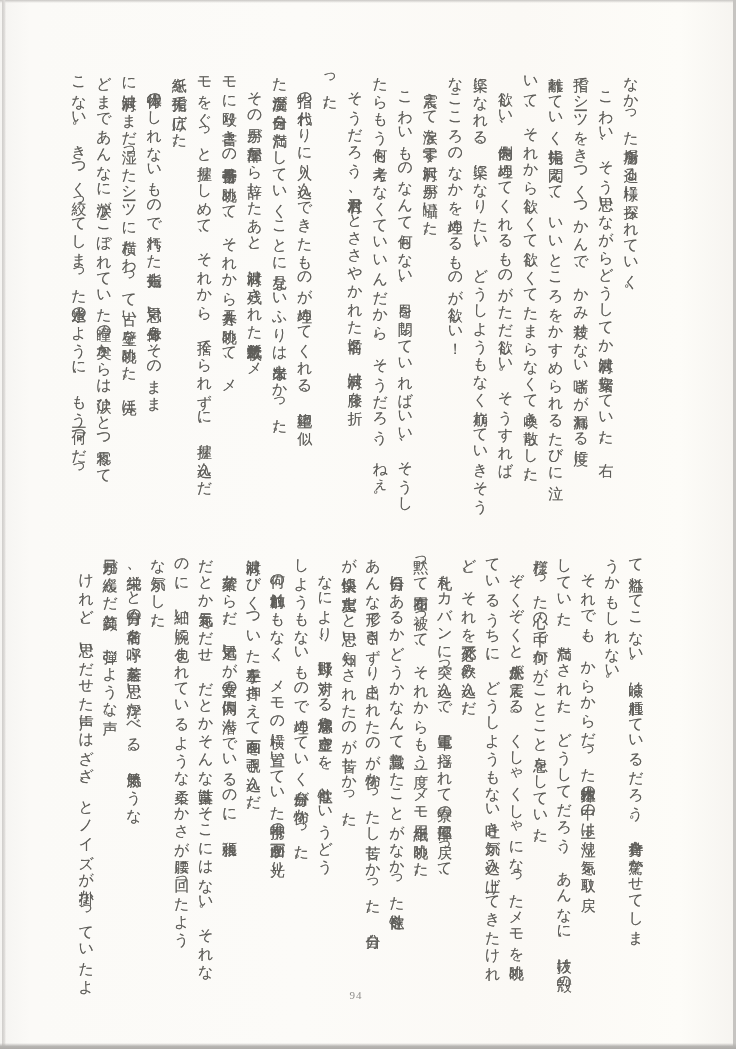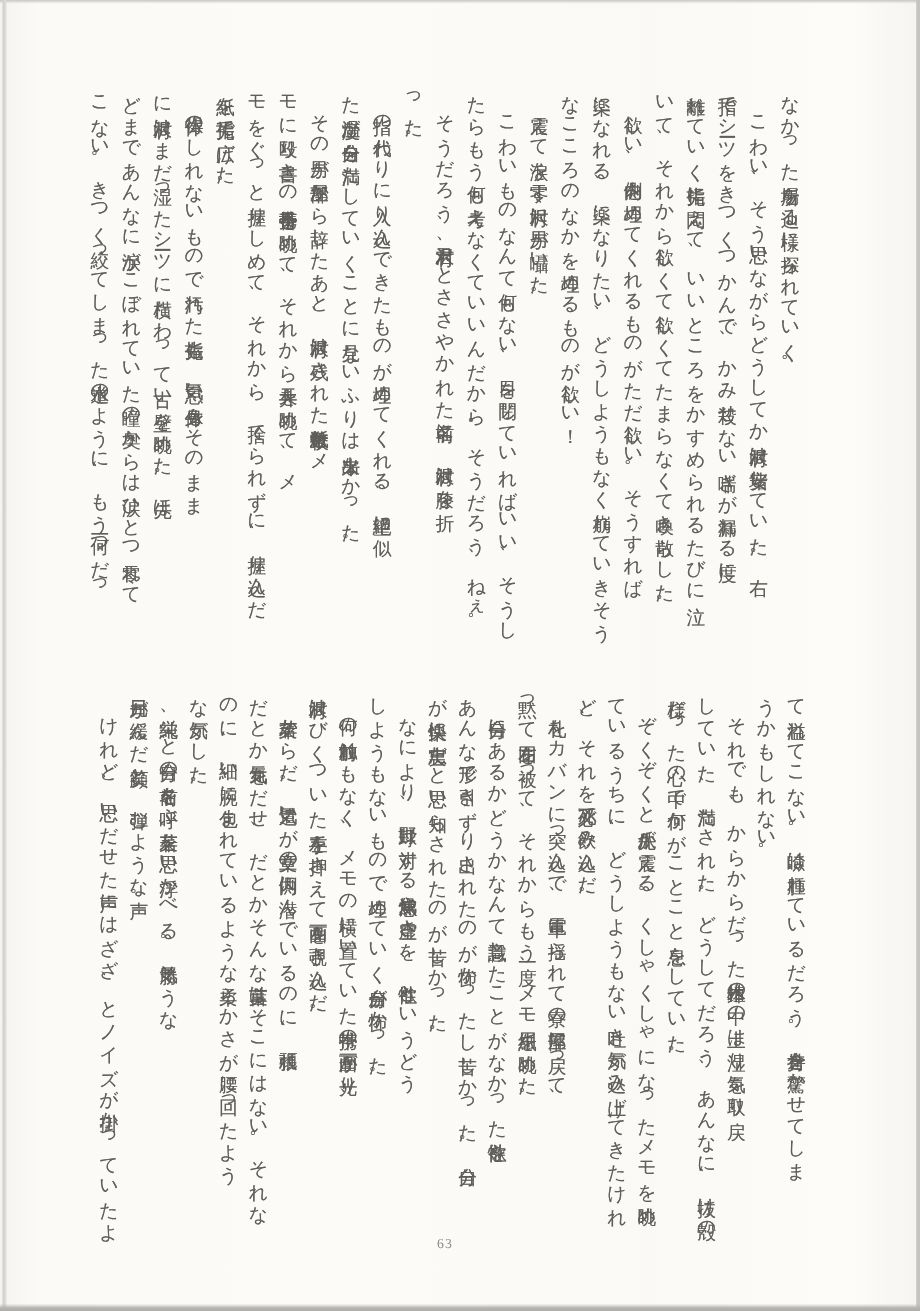--- a/index.html
+++ b/index.html
@@ -82,14 +82,14 @@
 <div class="scan-page">
   <div class="edge-top"></div>
   <div class="edge-left"></div>
   <div class="edge-right"></div>
   <div class="edge-bottom"></div>
 
   <div class="text-block text-block-top"><div class="vline">なかった場所を辿る様に探られていく。</div><div class="vline">　こわい、そう思いながらどうしてか沢村は安堵していた。右</div><div class="vline">指でシーツをきつくつかんで、かみ殺せない喘ぎが漏れる度に</div><div class="vline">離れていく指先に悶えて、いいところをかすめられるたびに泣</div><div class="vline">いて、それから欲しくて欲しくてたまらなくて喚き散らした。</div><div class="vline">　欲しい、内側を埋めてくれるものがただ欲しい。そうすれば</div><div class="vline">楽になれる、楽になりたい、どうしようもなく崩れていきそう</div><div class="vline">なこころのなかを埋めるものが欲しい！</div><div class="vline">　震えて涙を零す沢村に男が囁いた。</div><div class="vline">　こわいものなんて何もない、目を閉じていればいい、そうし</div><div class="vline">たらもう何も考えなくていいんだから。そうだろう、ねぇ。</div><div class="vline">　そうだろう、沢村君、とささやかれた名前に、沢村は膝を折</div><div class="vline">った。</div><div class="vline">　指の代わりに入り込んできたものが埋めてくれる、絶望に似</div><div class="vline">た温度が自分を満たしていくことに見ないふりは出来なかった。</div><div class="vline">　その男が部屋から辞したあと、沢村は残された紙幣数枚とメ</div><div class="vline">モに殴り書きの携帯番号を眺めて、それから天井を眺めて、メ</div><div class="vline">モをぐっと握りしめて、それから、捨てられずに、握り込んだ</div><div class="vline">紙を指先で広げた。</div><div class="vline">　得体のしれないもので汚れた指先も、気怠い身体もそのまま</div><div class="vline">に沢村はまだ湿ったシーツに横たわって古い壁を眺めた。先ほ</div><div class="vline">どまであんなに涙がこぼれていた瞳の奥からは涙ひとつ零れて</div><div class="vline">こない。きつく絞ってしまった水道のように、もう何一つだっ</div></div>
 
   <div class="text-block text-block-bottom"><div class="vline">て溢れてこない。瞼は腫れているだろう。倉持を驚かせてしま</div><div class="vline">うかもしれない。</div><div class="vline">　それでも、からからだった植木鉢の中の土は湿り気を取り戻</div><div class="vline">していた、満たされた。どうしてだろう、あんなに、抜け殻の</div><div class="vline">様だった心の中で何かがことこと息をしていた。</div><div class="vline">　ぞくぞくと爪先が震える。くしゃくしゃになったメモを眺め</div><div class="vline">ているうちに、どうしようもない吐き気が込み上げてきたけれ</div><div class="vline">ど、それを必死で飲み込んだ。</div><div class="vline">　札をカバンに突っ込んで、電車に揺られて寮の部屋に戻って、</div><div class="vline">黙って布団を被って、それからもう一度、メモ用紙を眺めた。</div><div class="vline">　自分にあるかどうかなんて意識したことがなかった性欲を、</div><div class="vline">あんな形で引きずり出されたのが怖かったし苦しかった。自分</div><div class="vline">が快楽に忠実だと思い知らされたのが苦しかった。</div><div class="vline">　なにより、野球に対する焦燥感や空虚さを、性欲というどう</div><div class="vline">しようもないもので埋めていく自分が怖かった。</div><div class="vline">　何の前触れもなく、メモの横に置いていた携帯の画面が光り、</div><div class="vline">沢村はびくついた左手を押さえて画面を覗き込んだ。</div><div class="vline">　若菜からだ。気遣いが文章の内側に潜んでいるのに、頑張れ</div><div class="vline">だとか元気をだせ、だとかそんな言葉はそこにはない。それな</div><div class="vline">のに、細い腕に包まれているような柔らかさが腰に回ったよう</div><div class="vline">な気がした。</div><div class="vline">　栄純、と自分の名前を呼ぶ若菜を思い浮かべる。勝気そうな</div><div class="vline">目元が緩んだ笑顔と、弾むような声。</div><div class="vline">　けれど、思いだせた声にはざざ、とノイズが掛かっていたよ</div></div>
 
-  <div class="page-number">63</div>
+  <div class="page-number">94</div>
 </div>
 
 </body></html>

